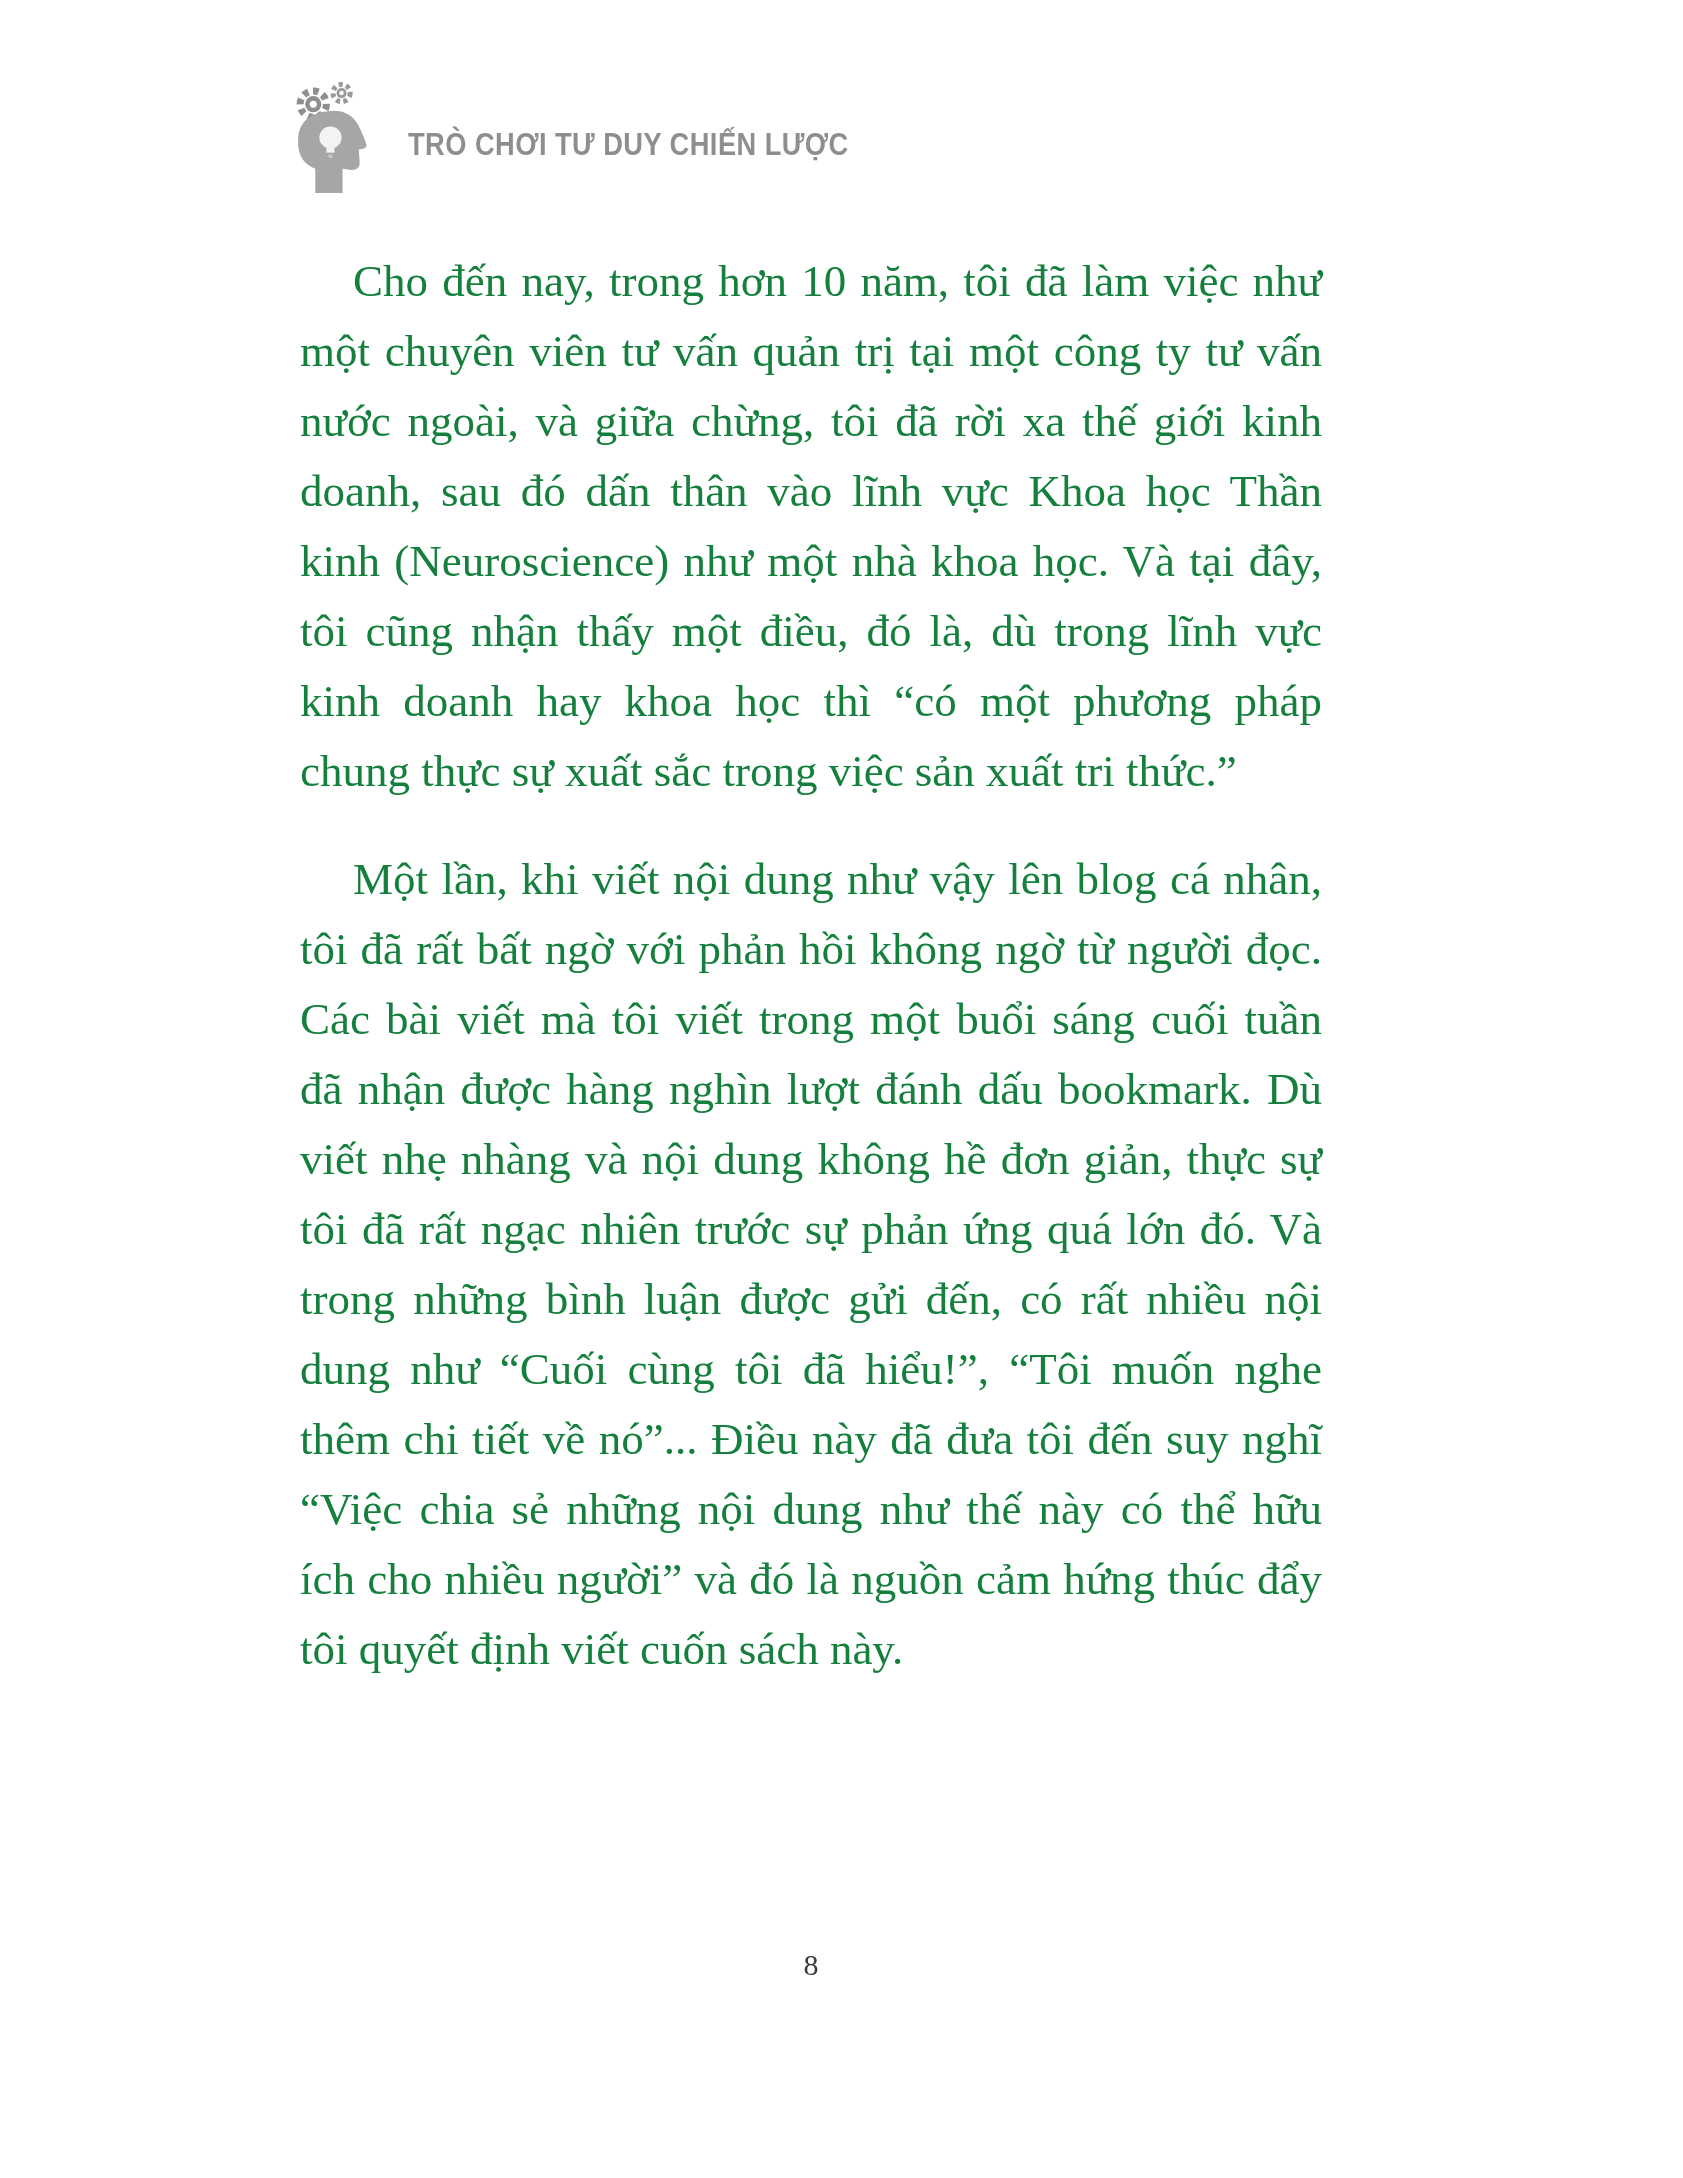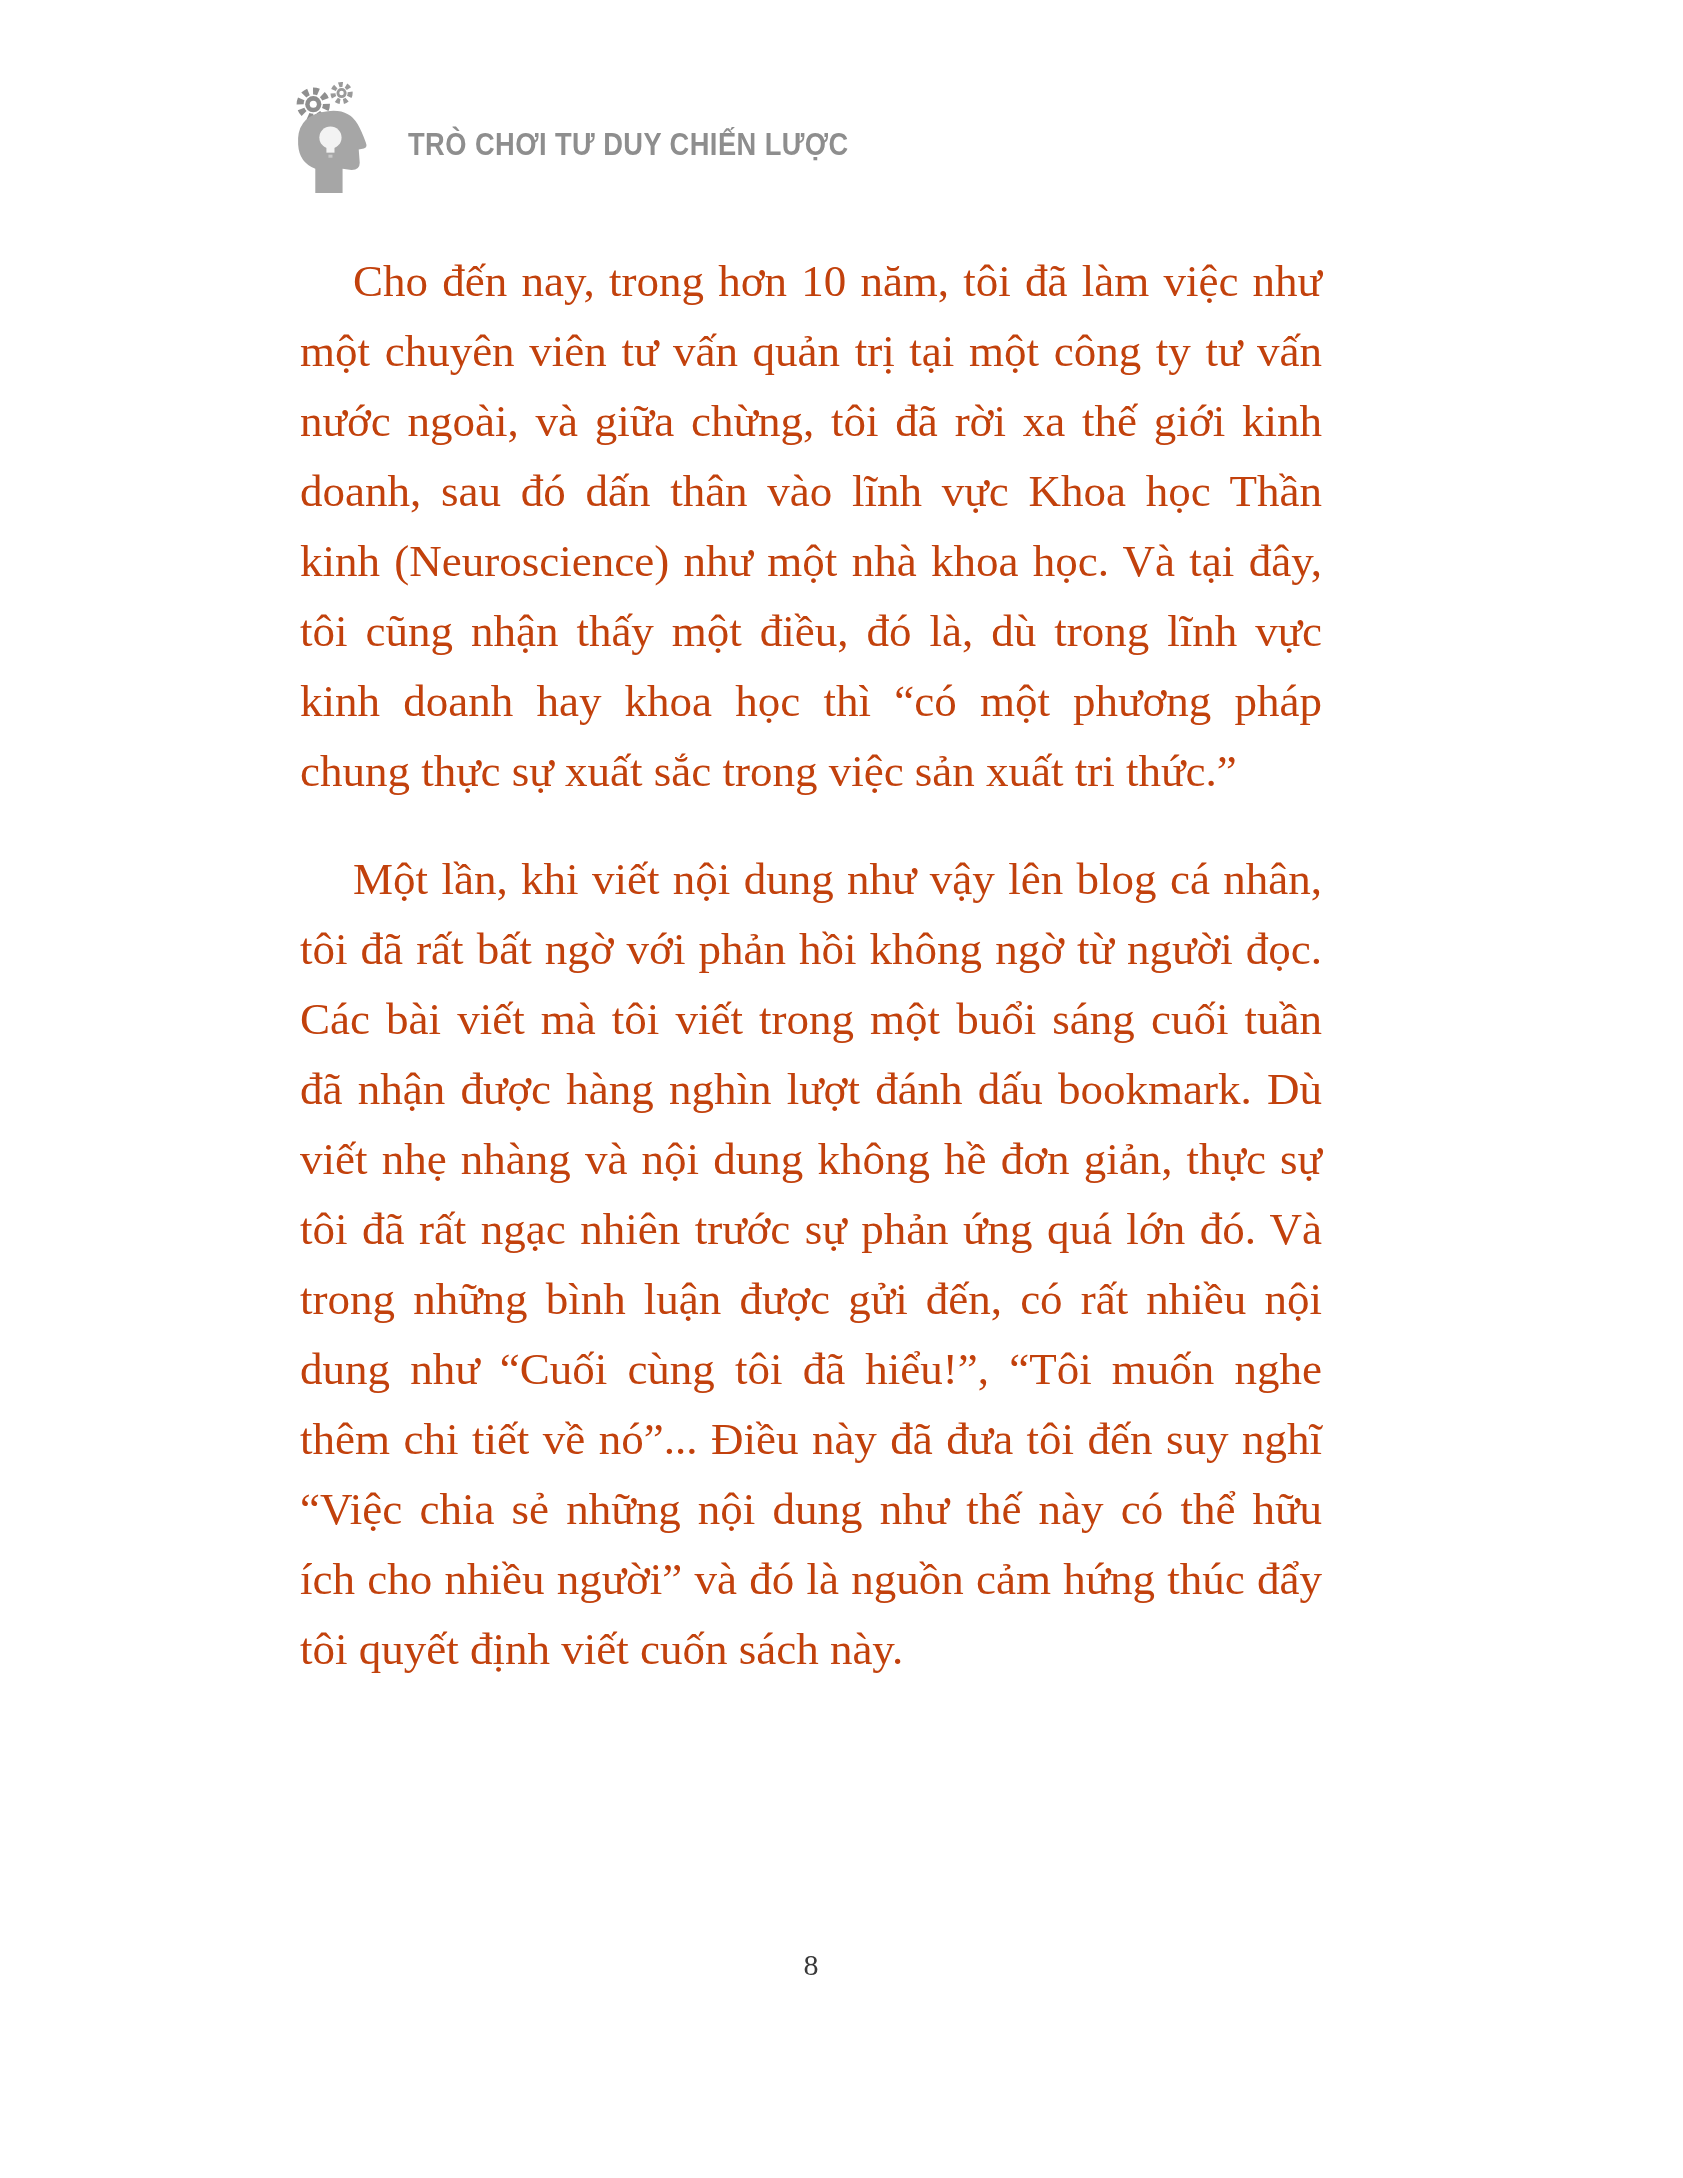--- a/index.html
+++ b/index.html
@@ -45,21 +45,21 @@
   }
 
   
   .page-body {
     position: absolute;
     left: 300px;
     top: 246px;
     width: 1022px;
     font-size: 45px;
     line-height: 70px;
-    color: #c2410c;
+    color: #15803d;
     text-align: justify;
   }
   .page-body p {
     margin: 0 0 38px 0;
     text-indent: 53px;
   }
 
   
   .page-footer {
     position: absolute;

